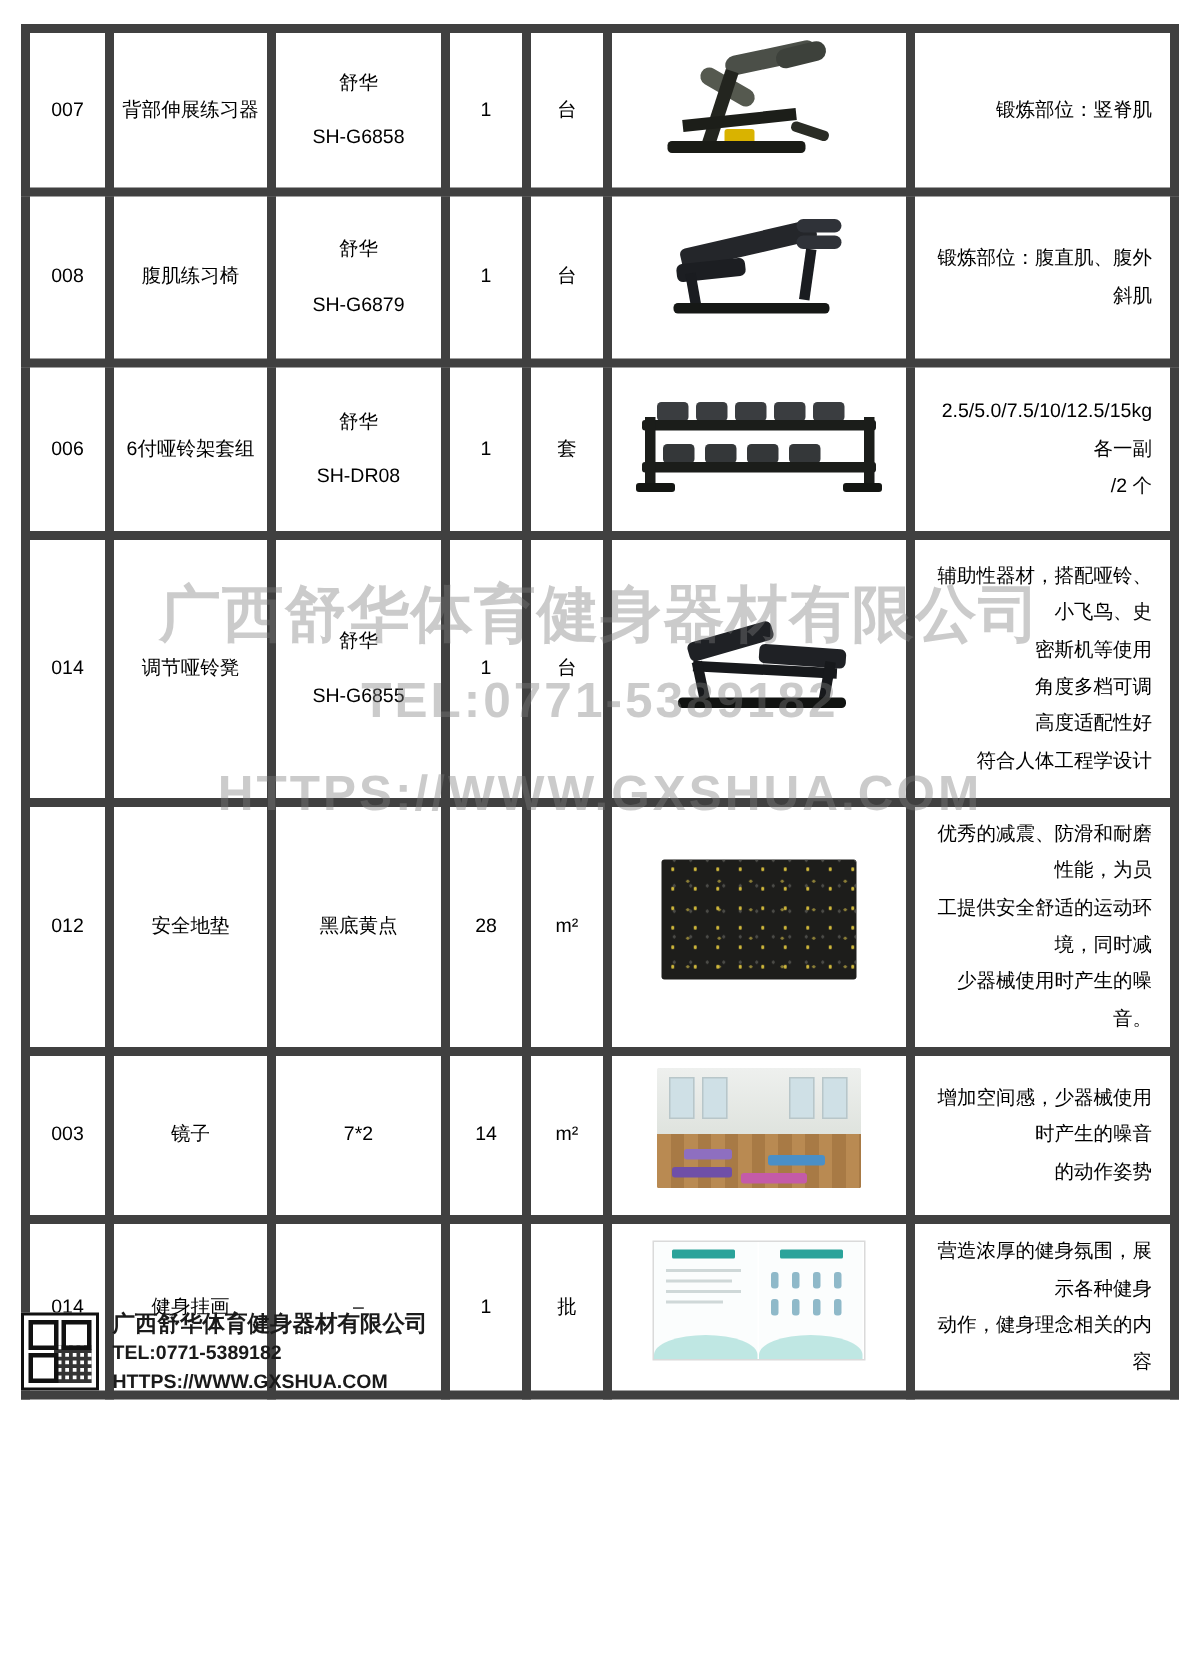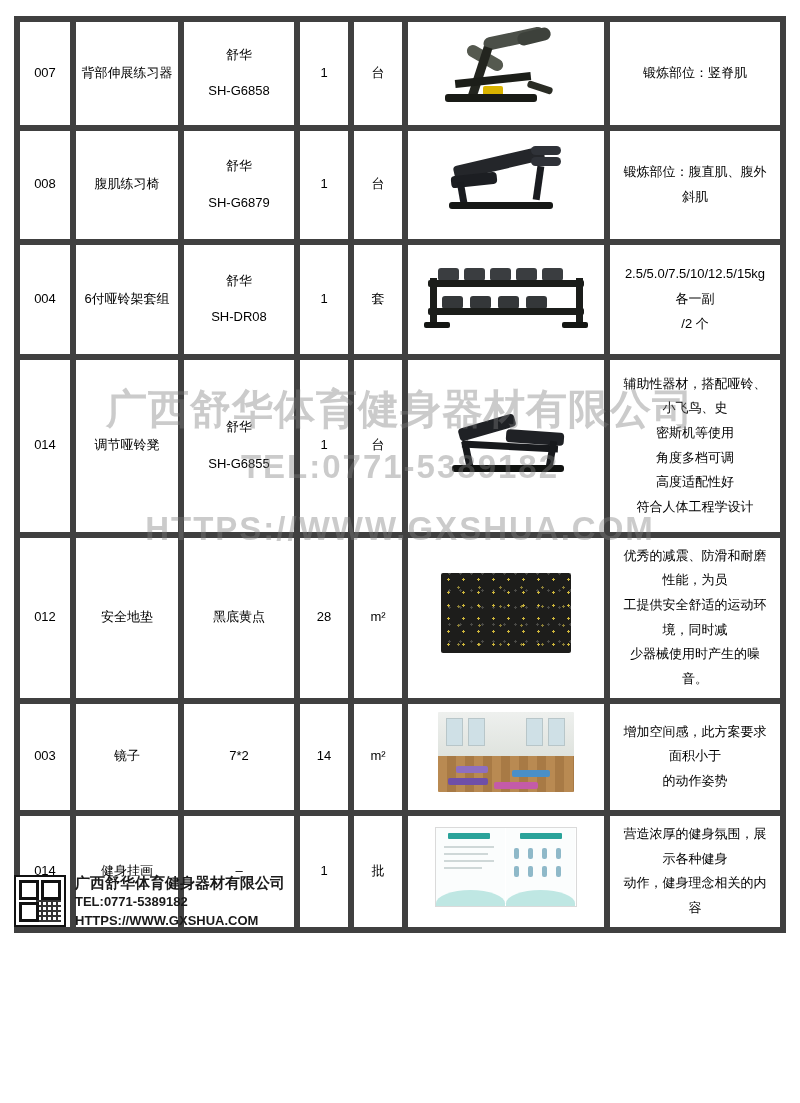--- a/index.html
+++ b/index.html
@@ -33,21 +33,21 @@
     vertical-align: middle;
     font-size: 13px;
     line-height: 1.9;
   }
   .c-idx { width: 48px; text-align: center; }
   .c-name { width: 100px; text-align: center; }
   .c-brand { width: 108px; text-align: center; }
   .c-qty { width: 46px; text-align: center; }
   .c-unit { width: 46px; text-align: center; }
   .c-img { width: 196px; text-align: center; padding: 6px 0; }
-  .c-desc { text-align: center; padding: 6px 12px; }
+  .c-desc { text-align: right; padding: 6px 12px; }
 
   .brand-line { display: block; }
   .brand-line.first { margin-bottom: 12px; }
 
   .desc-l { display: block; }
 
   
   .thumb {
     display: inline-block;
     position: relative;
@@ -235,21 +235,21 @@
             <i class="seat"></i><i class="seat2"></i><i class="roll1"></i><i class="roll2"></i>
             <i class="legf"></i><i class="legb"></i><i class="basebar"></i>
           </span>
         </td>
         <td class="c-desc">
           <span class="desc-l">锻炼部位：腹直肌、腹外斜肌</span>
         </td>
       </tr>
 
       <tr style="height:115px;">
-        <td class="c-idx">004</td>
+        <td class="c-idx">006</td>
         <td class="c-name">6付哑铃架套组</td>
         <td class="c-brand">
           <span class="brand-line first">舒华</span>
           <span class="brand-line">SH-DR08</span>
         </td>
         <td class="c-qty">1</td>
         <td class="c-unit">套</td>
         <td class="c-img">
           <span class="thumb img-rack">
             <i class="db" style="left:16px"></i><i class="db" style="left:42px"></i><i class="db" style="left:68px"></i>
@@ -318,21 +318,21 @@
             <i class="win" style="left:8px"></i><i class="win" style="left:30px"></i>
             <i class="win" style="left:88px"></i><i class="win" style="left:110px"></i>
             <i class="floor"></i>
             <i class="mat" style="left:10px;top:66px;width:40px;background:#6f4fa8"></i>
             <i class="mat" style="left:56px;top:70px;width:44px;background:#c45ba8"></i>
             <i class="mat" style="left:74px;top:58px;width:38px;background:#4a8fc7"></i>
             <i class="mat" style="left:18px;top:54px;width:32px;background:#8e6fc0"></i>
           </span>
         </td>
         <td class="c-desc">
-          <span class="desc-l">增加空间感，此方案要求面积小于</span>
+          <span class="desc-l">增加空间感，少器械使用时产生的噪音</span>
           <span class="desc-l">的动作姿势</span>
         </td>
       </tr>
 
       <tr style="height:112px;">
         <td class="c-idx">014</td>
         <td class="c-name">健身挂画</td>
         <td class="c-brand">–</td>
         <td class="c-qty">1</td>
         <td class="c-unit">批</td>

